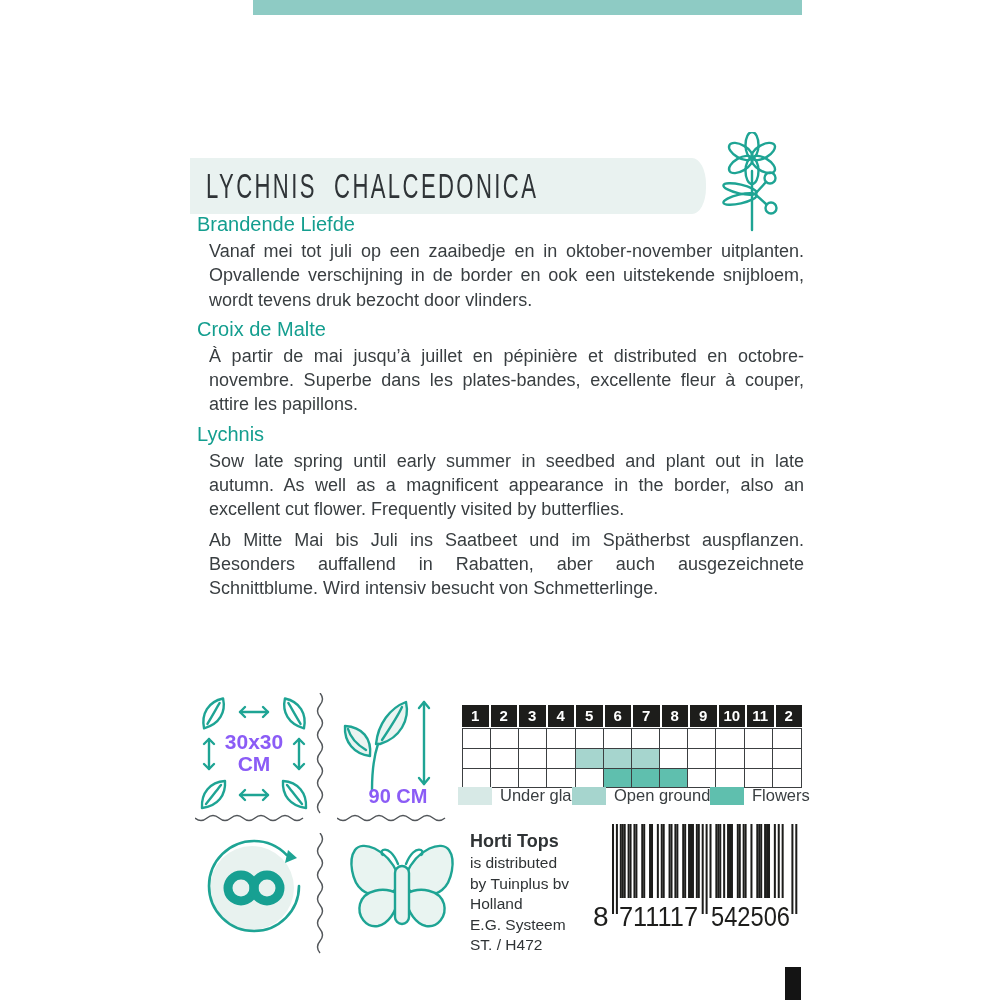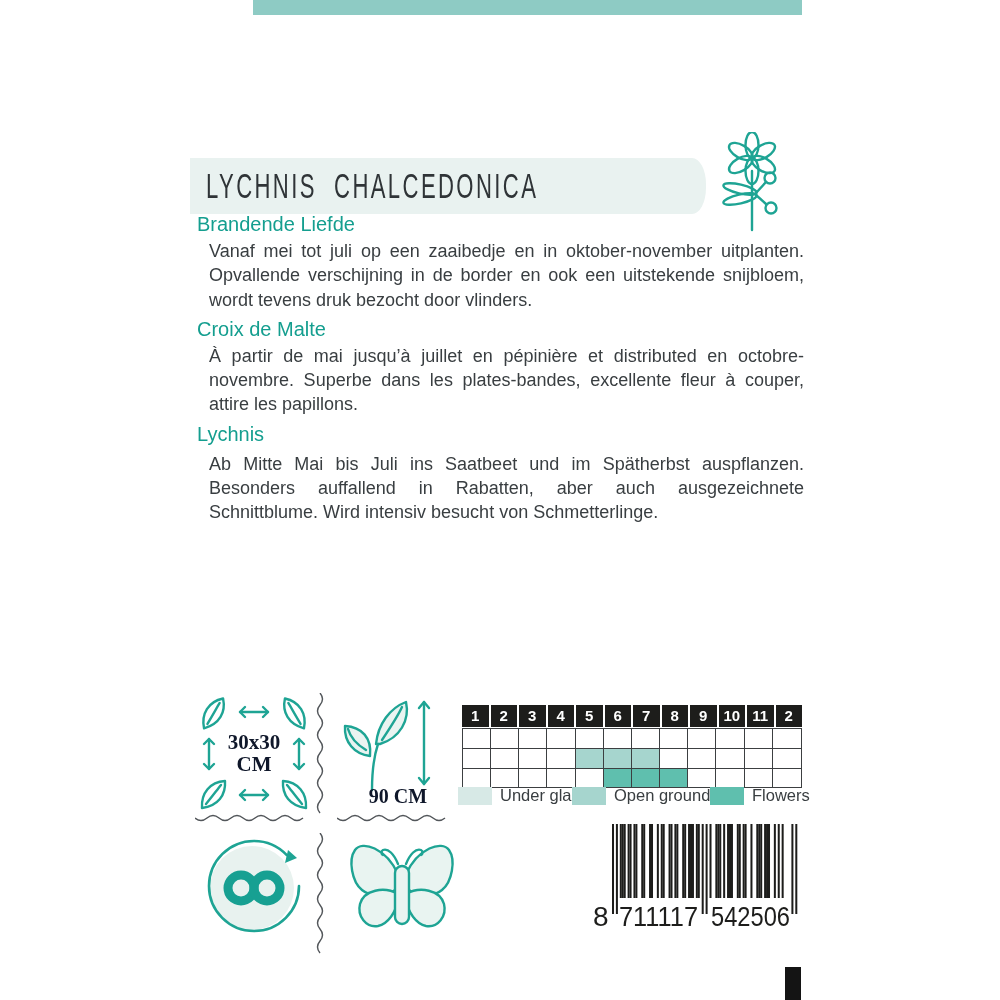--- a/index.html
+++ b/index.html
@@ -22,21 +22,21 @@
   
   .sections{position:absolute;left:197px;top:213px;width:607px;}
   .section{margin-bottom:6px;}
   .section h3{margin:0 0 3px 0;font-size:20px;line-height:23px;font-weight:normal;color:#149e8f;}
   .section p{margin:0 0 0 12px;font-size:18px;line-height:24.3px;text-align:justify;color:#393e41;}
 
   
   .wavy{position:absolute;}
   svg .teal{stroke:#1ea494;fill:none;stroke-width:2.4;stroke-linecap:round;stroke-linejoin:round;}
   svg .teal-fill{stroke:#1ea494;fill:#e9f4f1;stroke-width:2.4;stroke-linecap:round;stroke-linejoin:round;}
-  .cm-label{position:absolute;color:#0f172a;font-weight:bold;text-align:center;font-family:Liberation Serif, serif;}
+  .cm-label{position:absolute;color:#8b5cf6;font-weight:bold;text-align:center;}
 
   
   .cal{position:absolute;left:462px;top:705px;width:340px;}
   .cal-head{display:grid;grid-template-columns:repeat(12,1fr);column-gap:2px;height:22px;margin-bottom:1px;}
   .cal-head .m{background:#1d1d1b;color:#fff;font-weight:bold;font-size:15px;line-height:22px;text-align:center;}
   .cal-body{border:1.5px solid #3c3f41;border-bottom:none;}
   .cal-row{display:grid;grid-template-columns:repeat(12,1fr);}
   .cal-cell{height:18.8px;border-right:1.2px solid #3c3f41;border-bottom:1.5px solid #3c3f41;background:#fff;}
   .cal-cell:nth-child(12n){border-right:none;}
 
@@ -84,20 +84,21 @@
       <div class="section">
         <h3>Brandende Liefde</h3>
         <p>Vanaf mei tot juli op een zaaibedje en in oktober-november uitplanten. Opvallende verschijning in de border en ook een uitstekende snijbloem, wordt tevens druk bezocht door vlinders.</p>
       </div>
       <div class="section">
         <h3>Croix de Malte</h3>
         <p>À partir de mai jusqu’à juillet en pépinière et distributed en octobre-novembre. Superbe dans les plates-bandes, excellente fleur à couper, attire les papillons.</p>
       </div>
       <div class="section">
         <h3>Lychnis</h3>
+        <p>Sow late spring until early summer in seedbed and plant out in late autumn. As well as a magnificent appearance in the border, also an excellent cut flower. Frequently visited by butterflies.</p>
       </div>
       <div class="section">
         <p>Ab Mitte Mai bis Juli ins Saatbeet und im Spätherbst auspflanzen. Besonders auffallend in Rabatten, aber auch ausgezeichnete Schnittblume. Wird intensiv besucht von Schmetterlinge.</p>
       </div>
     </div>
 
   <svg style="position:absolute;left:196px;top:694px;" width="116" height="120" viewBox="0 0 116 120">
     <g class="teal">
       <path d="M6 33 C5 18 14 7 29 6 C30 20 22 31 6 33 Z" transform="rotate(-8 17 19)"></path>
       <path d="M10 29 C15 23 21 15 25 10" transform="rotate(-8 17 19)"></path>
@@ -247,20 +248,30 @@
       <div class="legend-item" style="width: 118px;">
         <div class="legend-swatch" style="background: rgb(166, 213, 206);"></div>
         <span class="legend-label">Open ground</span>
       </div>
       <div class="legend-item" style="width: 110px; margin-left: 20px;">
         <div class="legend-swatch" style="background: rgb(95, 191, 174);"></div>
         <span class="legend-label">Flowers</span>
       </div>
     </div>
 
+  <div class="horti">
+    <div class="name">Horti Tops</div>
+    <div id="horti-lines">
+        <div>is distributed</div>
+        <div>by Tuinplus bv</div>
+        <div>Holland</div>
+        <div>E.G. Systeem</div>
+        <div>ST. / H472</div>
+      </div>
+  </div>
 
   <svg class="barcode" id="barcode-svg" width="212" height="106" viewBox="0 0 212 106">
       <rect x="20.00" y="0" width="2.01" height="90" fill="#1d1d1b"></rect>
       <rect x="23.90" y="0" width="2.01" height="90" fill="#1d1d1b"></rect>
       <rect x="27.80" y="0" width="2.01" height="74" fill="#1d1d1b"></rect>
       <rect x="29.75" y="0" width="2.01" height="74" fill="#1d1d1b"></rect>
       <rect x="31.70" y="0" width="2.01" height="74" fill="#1d1d1b"></rect>
       <rect x="35.60" y="0" width="2.01" height="74" fill="#1d1d1b"></rect>
       <rect x="37.55" y="0" width="2.01" height="74" fill="#1d1d1b"></rect>
       <rect x="41.45" y="0" width="2.01" height="74" fill="#1d1d1b"></rect>

